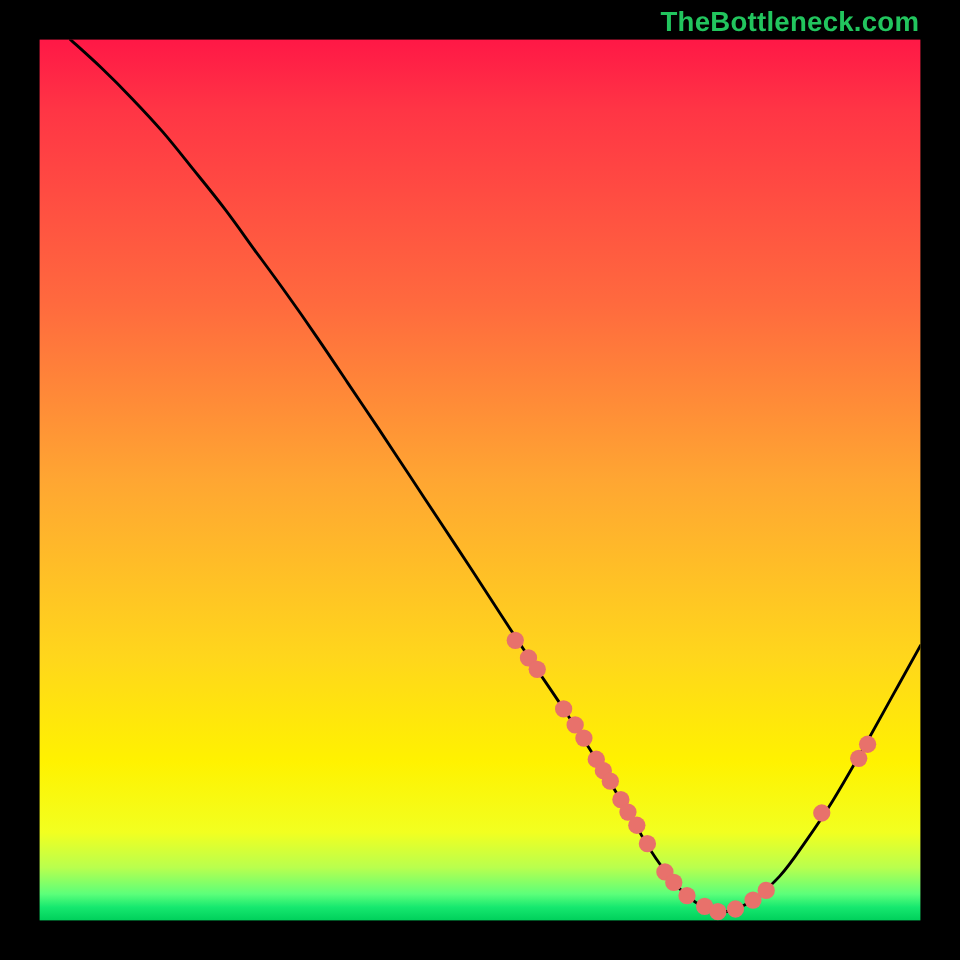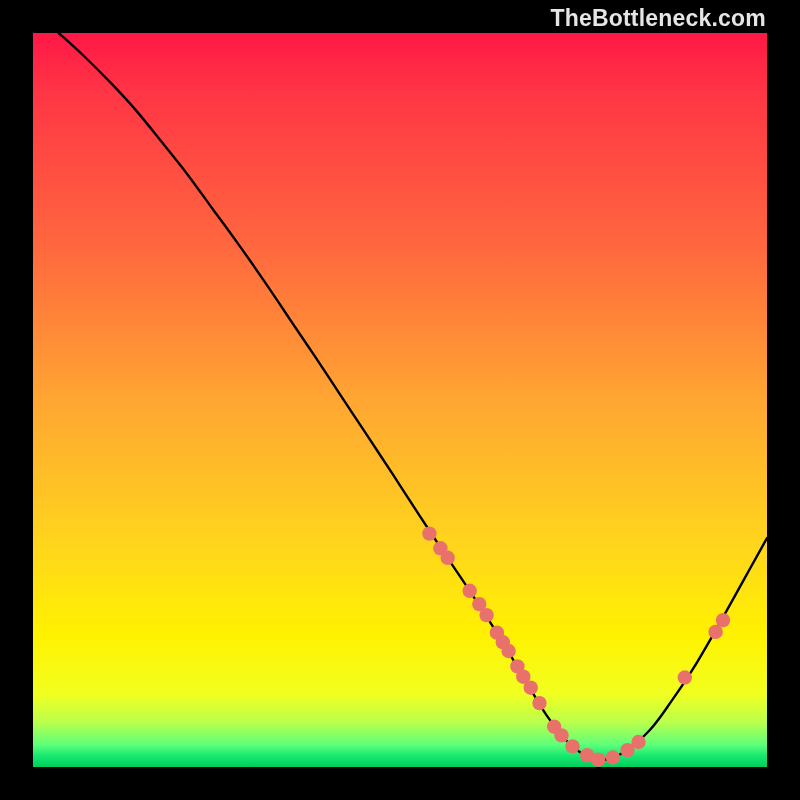--- a/index.html
+++ b/index.html
@@ -40,21 +40,21 @@
   }
   svg.curve {
     position: absolute;
     left: 0; top: 0;
     width: 100%; height: 100%;
   }
   .watermark {
     position: absolute;
     top: 5px;
     right: 34px;
-    color: #e5e5e5;
+    color: #22c55e;
     font-size: 23px;
     font-weight: 600;
     letter-spacing: 0.2px;
     user-select: none;
     text-align: right;
   }
 </style>
 </head>
 <body>
 

